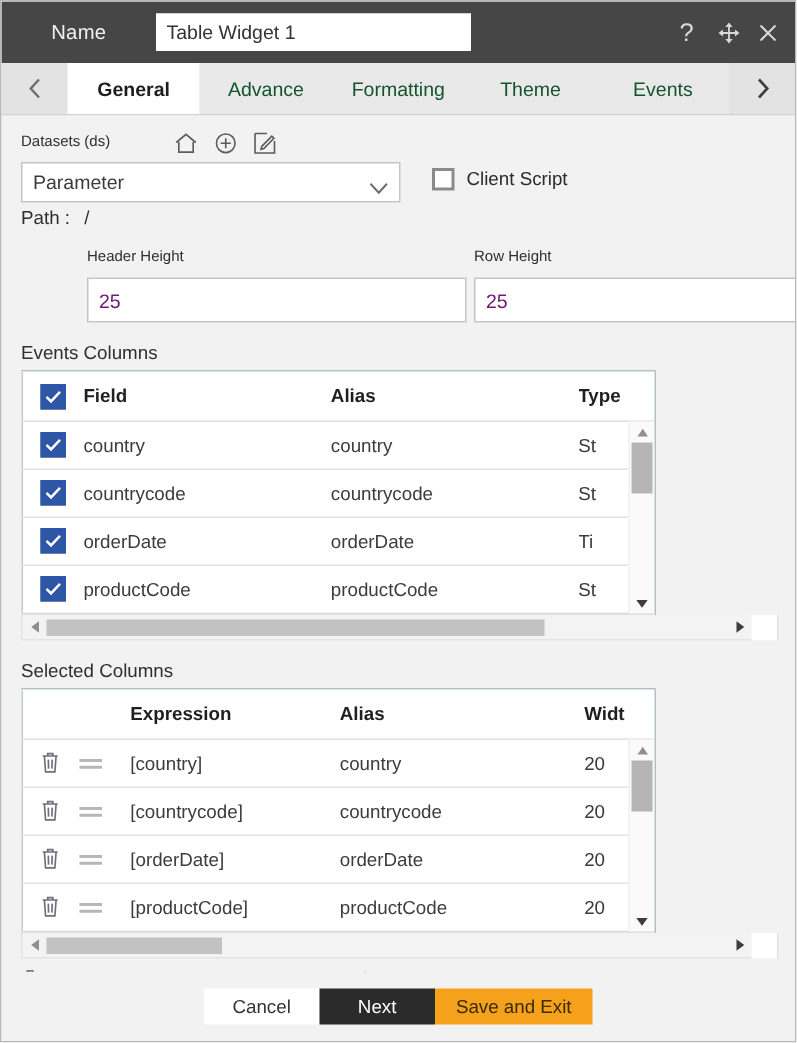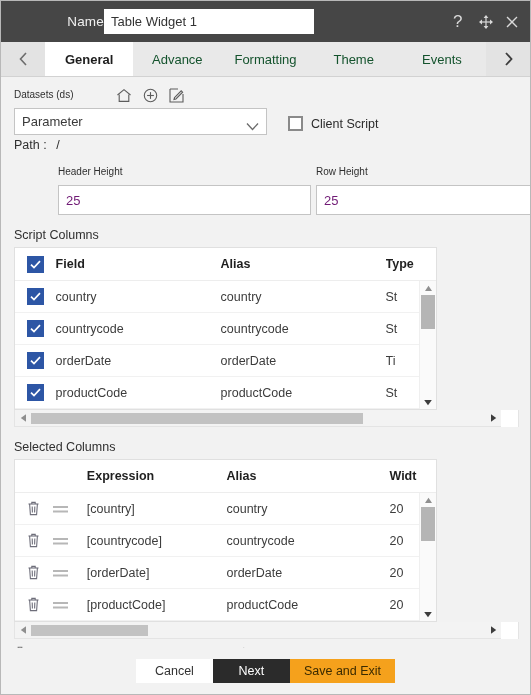--- a/index.html
+++ b/index.html
@@ -22,21 +22,21 @@
 
   
   .titlebar {
     height: 41px; flex: 0 0 41px;
     background: #464646;
     display: flex; align-items: center;
     padding: 0 10px 0 0;
   }
   .titlebar-label {
     color: #f0f0f0; font-size: 13.5px;
-    width: 103px; text-align: right;
+    width: 103px; text-align: center;
     letter-spacing: .2px;
   }
   .title-input {
     width: 210px; height: 25px;
     background: #ffffff; border: 1px solid #ffffff;
     font-family: "Liberation Sans", sans-serif;
     font-size: 13px; color: #333;
     padding: 0 6px; outline: none;
   }
   .titlebar-spacer { flex: 1 1 auto; }
@@ -106,21 +106,21 @@
     padding: 0 24px 0 7px; outline: none;
     appearance: none; -webkit-appearance: none;
     line-height: 25px;
     cursor: pointer;
   }
   .sel-caret {
     position: absolute; right: 8px; top: 9px;
     pointer-events: none; color: #6b6b6b;
   }
   .client-script {
-    display: flex; align-items: center;
+    display: flex; align-items: flex-start;
     margin-left: 21px; margin-top: 4px; cursor: pointer;
   }
   .cs-box {
     width: 15px; height: 15px;
     border: 2px solid #8a8a8a; background: #fff;
     margin-right: 8px;
   }
   .cs-label { font-size: 12.5px; color: #2b2b2b; }
 
   .path { font-size: 12.5px; color: #2f2f2f; margin: 3px 0 0 0; }
@@ -353,21 +353,21 @@
       <div class="hr-col">
         <span class="lbl">Header Height</span>
         <input class="num-input" type="text" value="25" style="">
       </div>
       <div class="hr-col">
         <span class="lbl">Row Height</span>
         <input class="num-input" type="text" value="25" style="">
       </div>
     </div>
 
-    <div class="section-title">Script Columns</div>
+    <div class="section-title">Events Columns</div>
 
     <div class="grid">
       <div class="grid-head">
         <div class="c-check">
           <span class="chk">
             <svg width="11" height="9" viewBox="0 0 11 9" fill="none" stroke="#ffffff" stroke-width="1.7">
                 <polyline points="1,4.6 4,7.6 10,1.2"></polyline>
               </svg>
           </span>
         </div>

